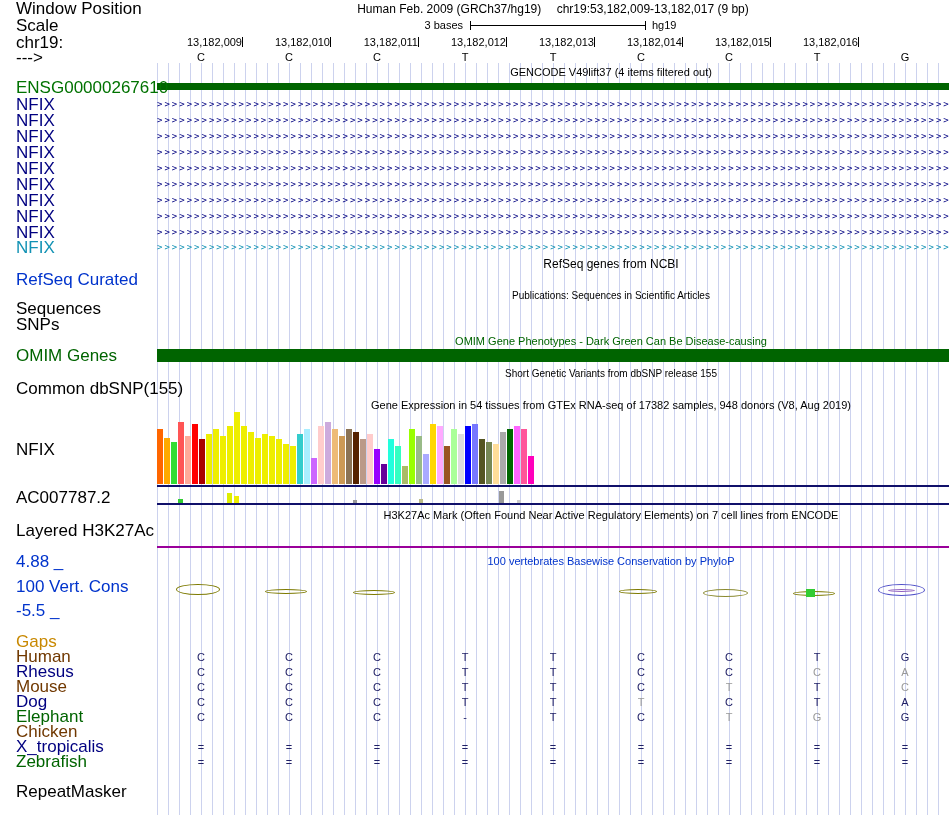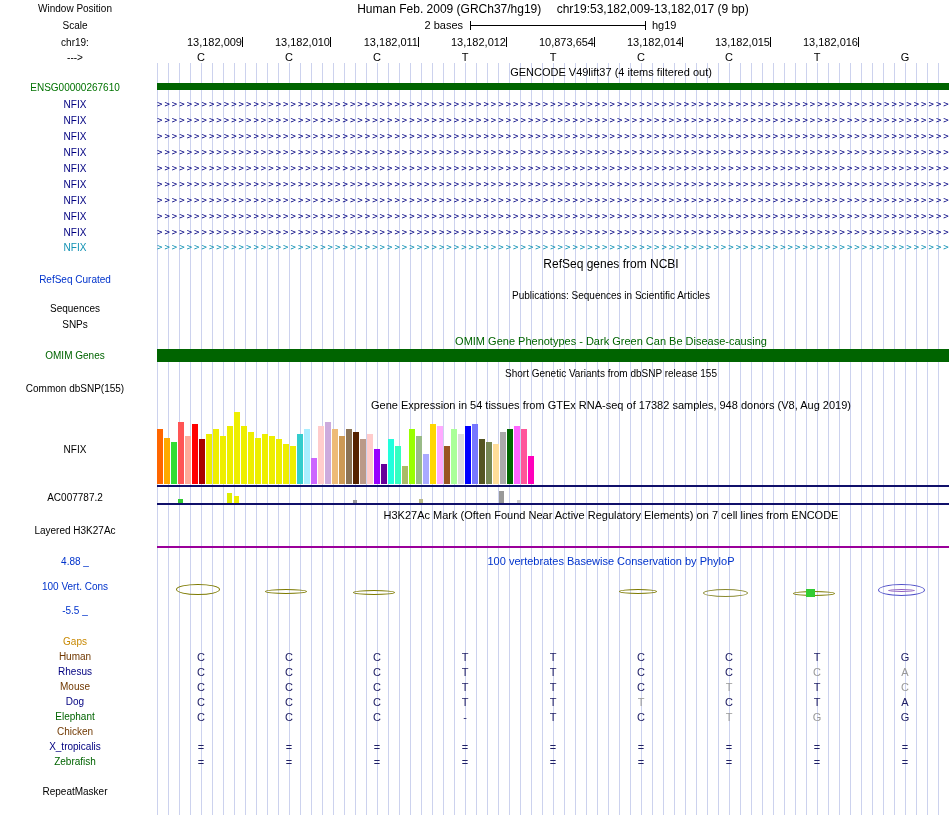--- a/index.html
+++ b/index.html
@@ -13,21 +13,21 @@
     z-index:0;
   }
   .title-row { position:absolute; left:157px; width:792px; top:2px; text-align:center; font-size:12px; z-index:2; white-space:nowrap; }
   #scale-label { position:absolute; left:157px; width:306px; top:19px; text-align:right; font-size:11px; z-index:2; }
   #scale-bar { position:absolute; left:470px; top:21px; width:176px; height:9px; z-index:2; }
   #scale-bar .sb-line { position:absolute; left:0; right:0; top:4px; height:1px; background:#000; }
   #scale-bar .sb-tick { position:absolute; top:0; bottom:0; width:1px; background:#000; }
   #scale-bar .sb-left { left:0; }
   #scale-bar .sb-right { right:0; }
   #scale-genome { position:absolute; left:652px; top:19px; font-size:11px; z-index:2; }
-  .side-label { position:absolute; left:0; width:150px; text-align:center; font-size:10px; line-height:13px; white-space:nowrap; z-index:3; padding-right:3px; }
+  .side-label { position:absolute; left:16px; width:150px; text-align:left; font-size:17px; line-height:13px; white-space:nowrap; z-index:3; padding-right:3px; }
   .center-note { position:absolute; left:157px; width:908px; text-align:center; line-height:13px; z-index:2; white-space:nowrap; }
   .arrow-row { position:absolute; left:157px; width:792px; height:13px; overflow:hidden; font-size:9px; line-height:13px;
                letter-spacing:2px; white-space:nowrap; font-family:"DejaVu Sans Mono", monospace; z-index:1; }
   .hline { position:absolute; left:157px; width:792px; z-index:1; }
   .ruler-cell { position:absolute; text-align:right; font-size:11px; line-height:12px; z-index:2; white-space:nowrap; }
   .tick { position:absolute; width:1px; height:10px; background:#000; z-index:2; }
   .base-letter { position:absolute; transform:translateX(-50%); font-size:11px; line-height:13px; z-index:2; }
   .aln-letter { position:absolute; transform:translateX(-50%); font-size:11px; line-height:14px; z-index:2; }
   .gtex-bar { position:absolute; width:6px; z-index:1; }
   .mini-bar { position:absolute; z-index:1; }
@@ -38,21 +38,21 @@
 <body>
 
 <div id="screen">
   <div id="grid"></div>
 
   <div class="title-row">
     <span>Human Feb. 2009 (GRCh37/hg19)</span>
     <span style="margin-left:12px;">chr19:53,182,009-13,182,017 (9 bp)</span>
   </div>
 
-  <div id="scale-label">2 bases</div>
+  <div id="scale-label">3 bases</div>
   <div id="scale-bar">
     <div class="sb-line"></div>
     <div class="sb-tick sb-left"></div>
     <div class="sb-tick sb-right"></div>
   </div>
   <div id="scale-genome">hg19</div>
 <div class="side-label" style="top: 2px; color: rgb(0, 0, 0);">Window Position</div>
     <div class="side-label" style="top: 19px; color: rgb(0, 0, 0);">Scale</div>
     <div class="side-label" style="top: 36px; color: rgb(0, 0, 0);">chr19:</div>
     <div class="side-label" style="top: 51px; color: rgb(0, 0, 0);">---&gt;</div>
@@ -89,21 +89,21 @@
     <div class="side-label" style="top: 755px; color: rgb(0, 100, 0);">Zebrafish</div>
     <div class="side-label" style="top: 785px; color: rgb(0, 0, 0);">RepeatMasker</div>
     <div class="ruler-cell" style="left: 157px; top: 36px; width: 85px;">13,182,009</div>
     <div class="tick" style="left: 242px; top: 37px;"></div>
     <div class="ruler-cell" style="left: 245px; top: 36px; width: 85px;">13,182,010</div>
     <div class="tick" style="left: 330px; top: 37px;"></div>
     <div class="ruler-cell" style="left: 333px; top: 36px; width: 85px;">13,182,011</div>
     <div class="tick" style="left: 418px; top: 37px;"></div>
     <div class="ruler-cell" style="left: 421px; top: 36px; width: 85px;">13,182,012</div>
     <div class="tick" style="left: 506px; top: 37px;"></div>
-    <div class="ruler-cell" style="left: 509px; top: 36px; width: 85px;">10,873,654</div>
+    <div class="ruler-cell" style="left: 509px; top: 36px; width: 85px;">13,182,013</div>
     <div class="tick" style="left: 594px; top: 37px;"></div>
     <div class="ruler-cell" style="left: 597px; top: 36px; width: 85px;">13,182,014</div>
     <div class="tick" style="left: 682px; top: 37px;"></div>
     <div class="ruler-cell" style="left: 685px; top: 36px; width: 85px;">13,182,015</div>
     <div class="tick" style="left: 770px; top: 37px;"></div>
     <div class="ruler-cell" style="left: 773px; top: 36px; width: 85px;">13,182,016</div>
     <div class="tick" style="left: 858px; top: 37px;"></div>
     <div class="base-letter" style="left: 201px; top: 51px;">C</div>
     <div class="base-letter" style="left: 289px; top: 51px;">C</div>
     <div class="base-letter" style="left: 377px; top: 51px;">C</div>

